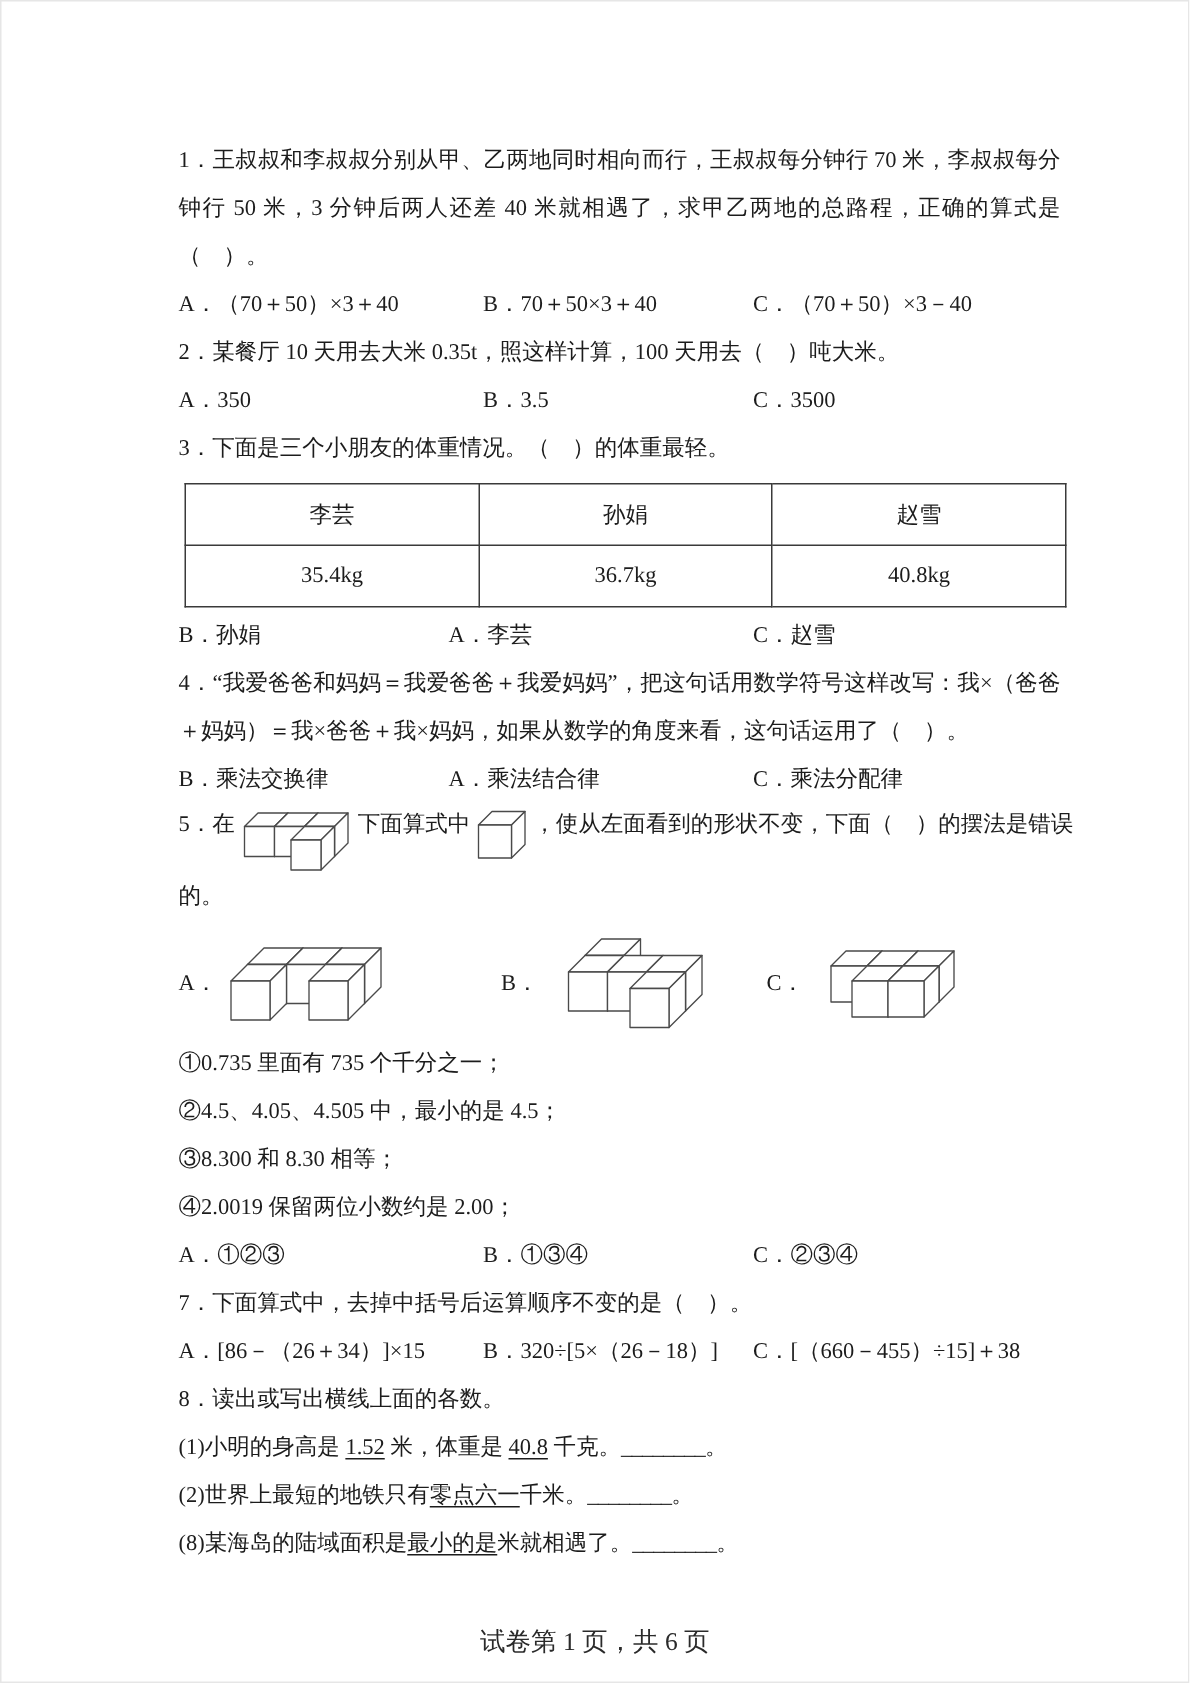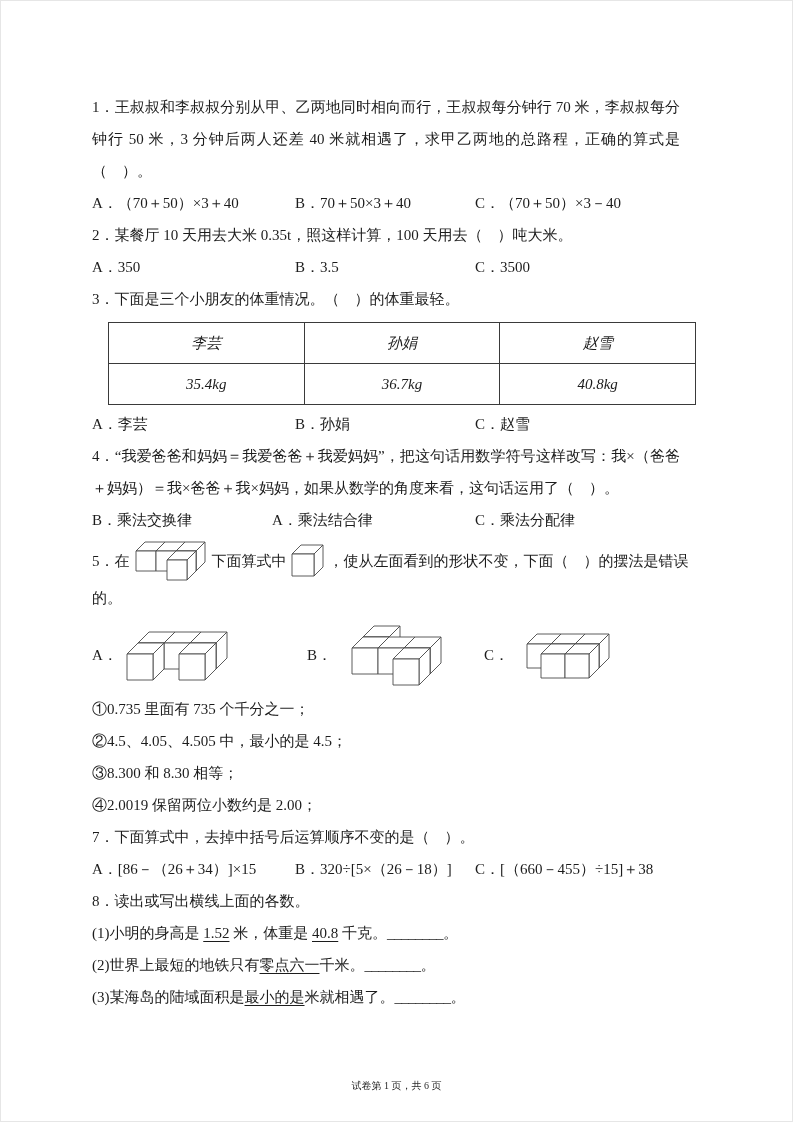--- a/index.html
+++ b/index.html
@@ -2,47 +2,47 @@
 <html><head>
 <meta charset="utf-8">
 <style>
   html,body{margin:0;padding:0;background:#ffffff;}
   .page{
     width:793px;height:1122px;position:relative;background:#ffffff;
     font-family:"Liberation Serif","DejaVu Serif",serif;
     color:#1c1c1c;font-size:15px;box-sizing:border-box;
     border:1px solid #e6e6e6;overflow:hidden;
   }
-  .content{position:absolute;left:91px;top:90px;width:588px;}
+  .content{position:absolute;left:118px;top:90px;width:588px;}
   p.q{margin:0;line-height:32px;text-align:justify;}
   .opts{display:flex;line-height:32px;align-items:flex-start;}
   .opt{display:block;white-space:nowrap;}
   .c1{width:203px;flex:0 0 auto;}
   .c2{width:180px;flex:0 0 auto;}
   .c3{flex:1 1 auto;}
-  table.wtable{width:100%;border-collapse:collapse;margin:7px 0 3px 16px;font-style:italic;}
+  table.wtable{width:100%;border-collapse:collapse;margin:7px 0 3px 4px;}
   table.wtable td{
     border:1px solid #3a3a3a;height:40px;text-align:center;
     font-size:15px;padding:0;
   }
-  .q5line{display:flex;align-items:center;margin-top:4px;white-space:nowrap;}
+  .q5line{display:flex;margin-top:4px;white-space:nowrap;}
   .q5line .fig{margin:0 4px;}
   .fig{display:inline-block;line-height:0;}
   .fig svg{display:block;}
   .figopts{display:flex;align-items:center;margin:10px 0 6px 0;}
   .figopt{display:flex;align-items:center;}
   .figopt .optlabel{margin-right:8px;}
   .q5c1{width:215px;flex:0 0 auto;}
   .q5c2{width:177px;flex:0 0 auto;}
   .q5c3{flex:1 1 auto;}
   .ul{text-decoration:underline;text-underline-offset:3px;}
   .blank{letter-spacing:-0.5px;}
   .footer{
-    position:absolute;bottom:28px;left:0;width:100%;
-    text-align:center;font-size:10px;color:#2a2a2a;
+    position:absolute;bottom:15px;left:0;width:100%;
+    text-align:center;font-size:17px;color:#2a2a2a;
   }
 </style>
 </head>
 <body>
 
 <div class="page">
   <div class="content">
 
     <p class="q">1．王叔叔和李叔叔分别从甲、乙两地同时相向而行，王叔叔每分钟行 70 米，李叔叔每分钟行 50 米，3 分钟后两人还差 40 米就相遇了，求甲乙两地的总路程，正确的算式是（　）。</p>
     <div class="opts">
@@ -67,22 +67,22 @@
           <td>赵雪</td>
         </tr>
         <tr>
           <td>35.4kg</td>
           <td>36.7kg</td>
           <td>40.8kg</td>
         </tr>
       </tbody>
     </table>
     <div class="opts">
+      <span class="opt c2">B．孙娟</span>
       <span class="opt c1">A．李芸</span>
-      <span class="opt c2">B．孙娟</span>
       <span class="opt c3">C．赵雪</span>
     </div>
 
     <p class="q">4．“我爱爸爸和妈妈＝我爱爸爸＋我爱妈妈”，把这句话用数学符号这样改写：我×（爸爸＋妈妈）＝我×爸爸＋我×妈妈，如果从数学的角度来看，这句话运用了（　）。</p>
     <div class="opts">
       <span class="opt c2">B．乘法交换律</span>
       <span class="opt c1">A．乘法结合律</span>
       <span class="opt c3">C．乘法分配律</span>
     </div>
 
@@ -181,35 +181,40 @@
               <polygon points="48,22 72,22 72,46 48,46" fill="#ffffff" stroke="#4a4a4a" stroke-width="0.9" stroke-linejoin="round"></polygon>
             </svg>
           </span>
       </span>
     </div>
 
     <p class="q">①0.735 里面有 735 个千分之一；</p>
     <p class="q">②4.5、4.05、4.505 中，最小的是 4.5；</p>
     <p class="q">③8.300 和 8.30 相等；</p>
     <p class="q">④2.0019 保留两位小数约是 2.00；</p>
+    <div class="opts">
+      <span class="opt c1">A．①②③</span>
+      <span class="opt c2">B．①③④</span>
+      <span class="opt c3">C．②③④</span>
+    </div>
 
     <p class="q">7．下面算式中，去掉中括号后运算顺序不变的是（　）。</p>
     <div class="opts">
       <span class="opt c1">A．[86－（26＋34）]×15</span>
       <span class="opt c2">B．320÷[5×（26－18）]</span>
       <span class="opt c3">C．[（660－455）÷15]＋38</span>
     </div>
 
     <p class="q">8．读出或写出横线上面的各数。</p>
     <p class="q">
       <span>(1)小明的身高是 </span><span class="ul">1.52</span><span> 米，体重是 </span><span class="ul">40.8</span><span> 千克。</span><span class="blank">________</span><span>。</span>
     </p>
     <p class="q">
       <span>(2)世界上最短的地铁只有</span><span class="ul">零点六一</span><span>千米。</span><span class="ul"></span><span></span><span class="blank">________</span><span>。</span>
     </p>
     <p class="q">
-      <span>(3)某海岛的陆域面积是</span><span class="ul">最小的是</span><span>米就相遇了。</span><span class="ul"></span><span></span><span class="blank">________</span><span>。</span>
+      <span>(8)某海岛的陆域面积是</span><span class="ul">最小的是</span><span>米就相遇了。</span><span class="ul"></span><span></span><span class="blank">________</span><span>。</span>
     </p>
 
   </div>
 
   <div class="footer">试卷第 1 页，共 6 页</div>
 </div>
 
 </body></html>

